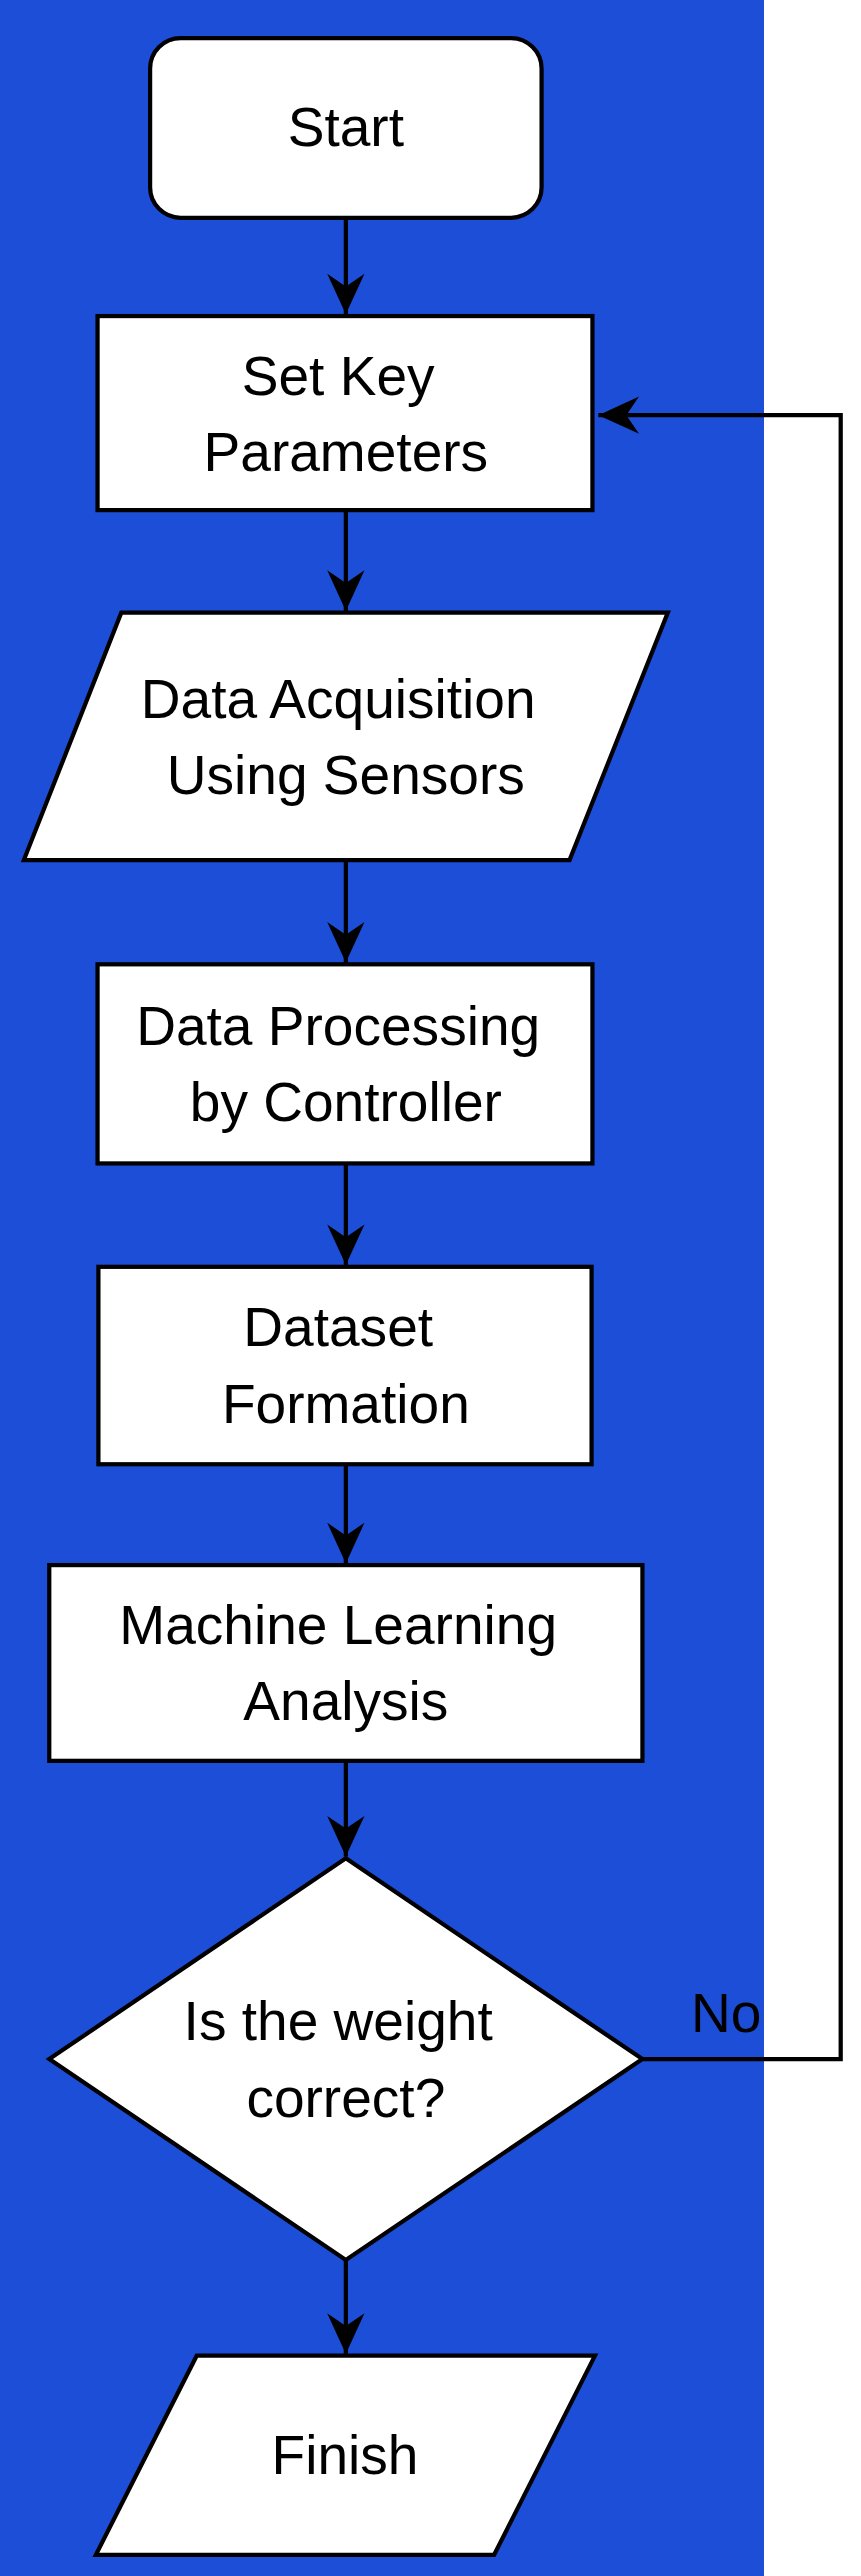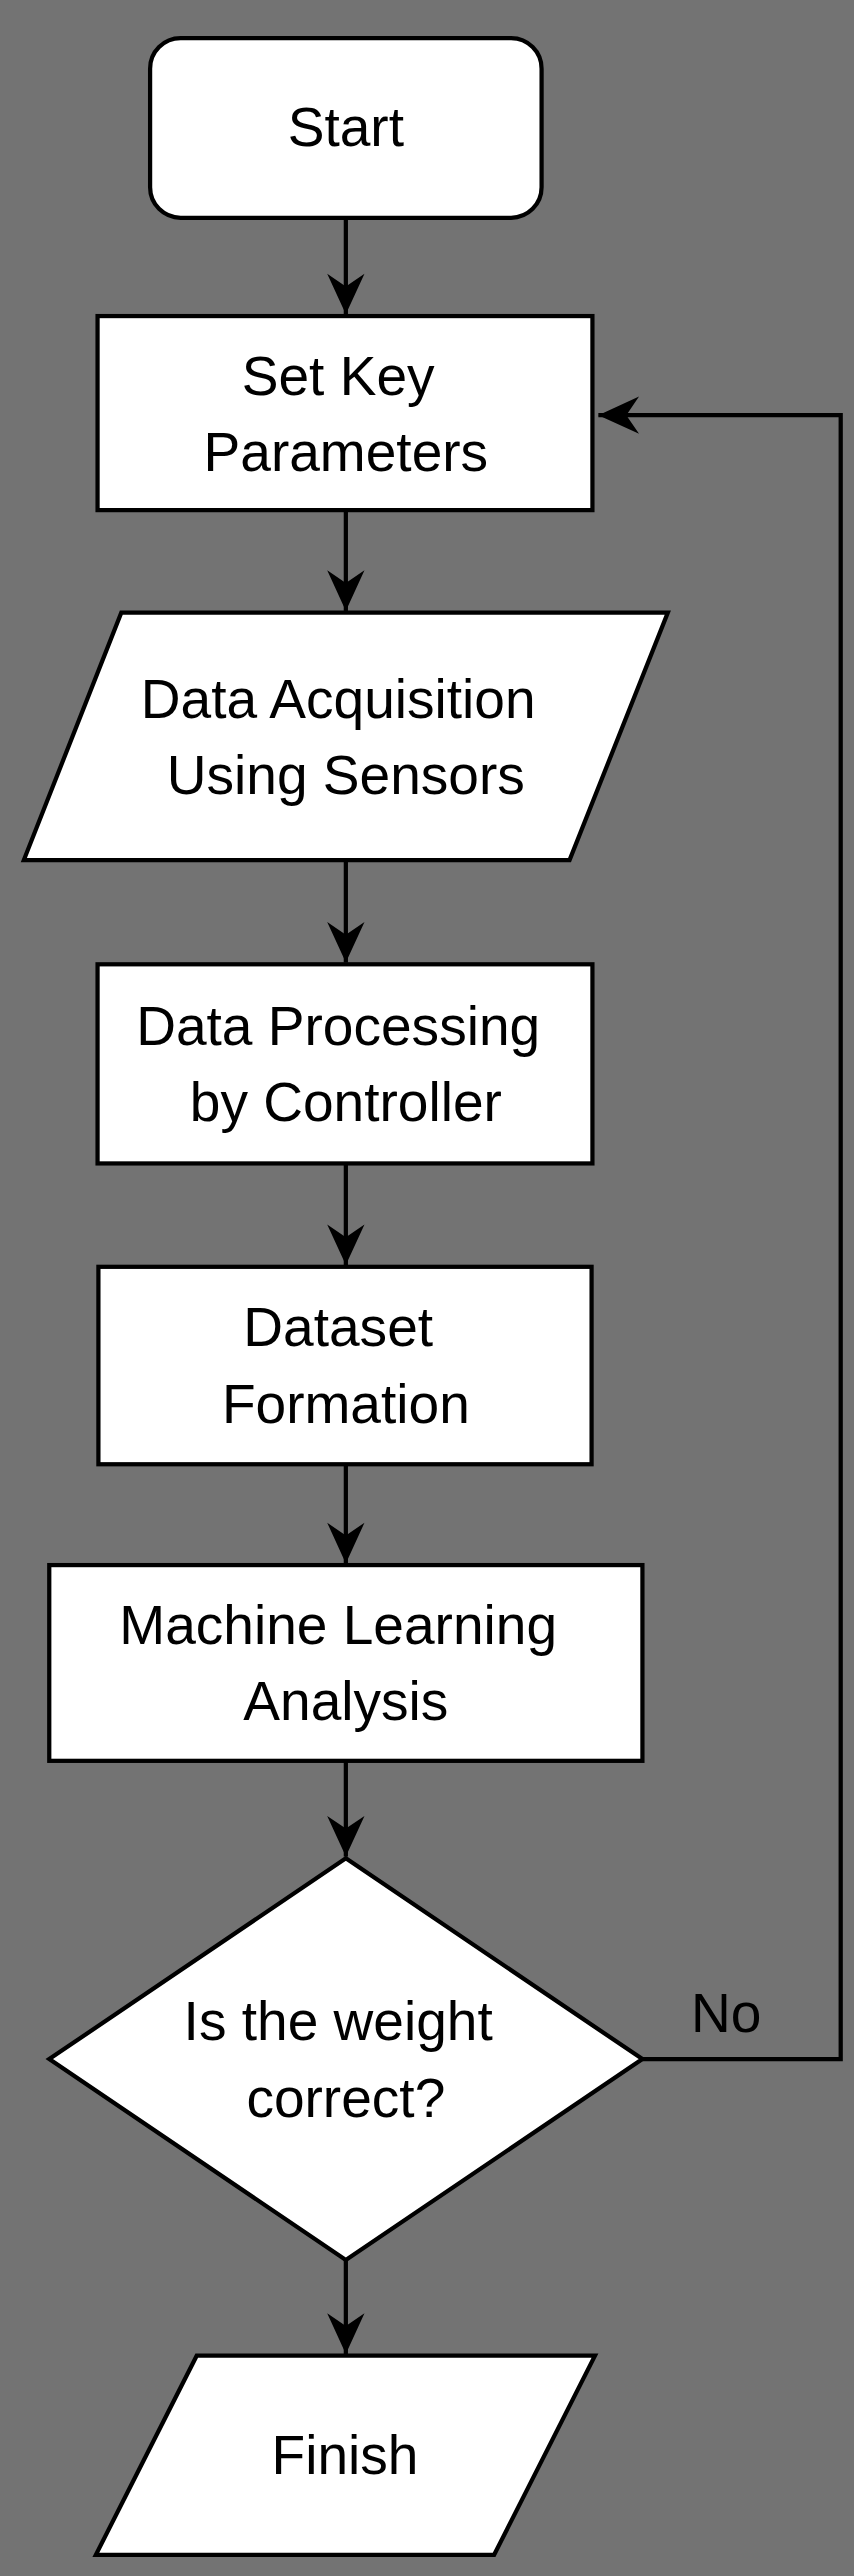--- a/index.html
+++ b/index.html
@@ -5,23 +5,23 @@
   html, body {
     margin: 0;
     padding: 0;
     background: #ffffff;
     width: 862px;
     height: 2576px;
     overflow: hidden;
   }
   .canvas-wrap {
     position: relative;
-    width: 854px;
+    width: 764px;
     height: 2576px;
-    background: #737373;
+    background: #1d4ed8;
   }
   svg {
     display: block;
   }
   .shape {
     fill: #ffffff;
     stroke: #000000;
     stroke-width: 5;
     stroke-linejoin: miter;
   }

